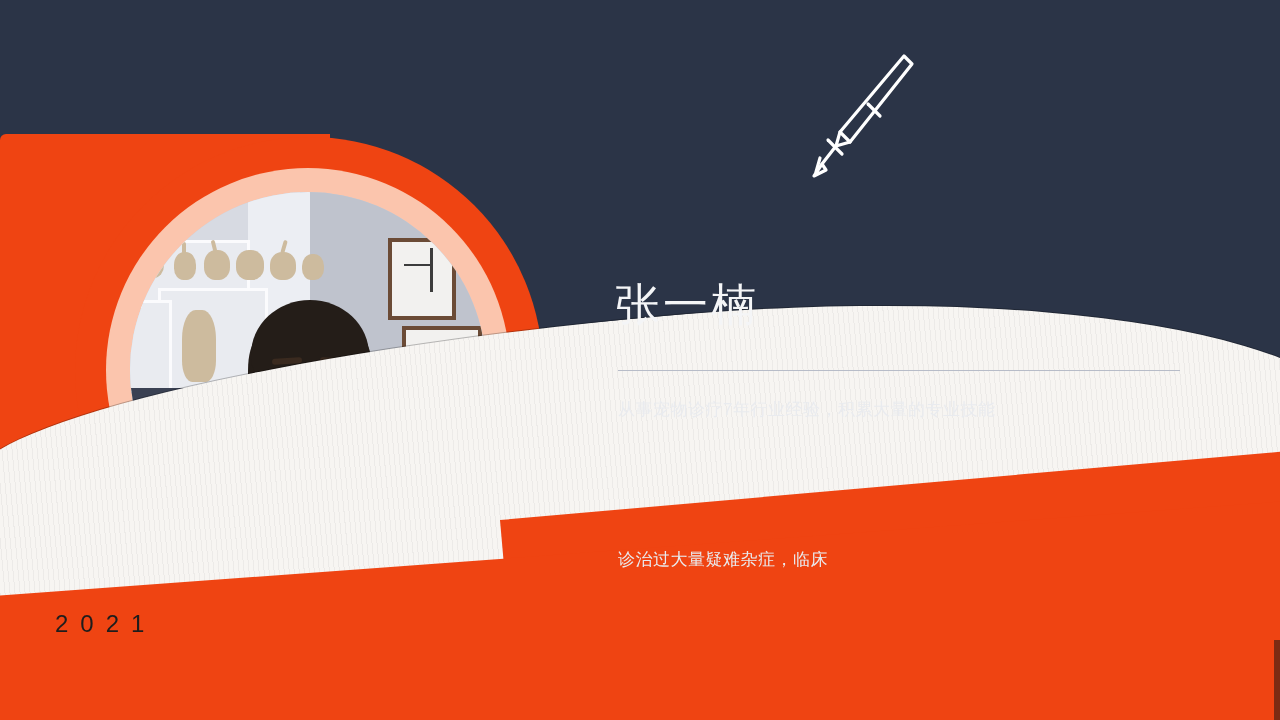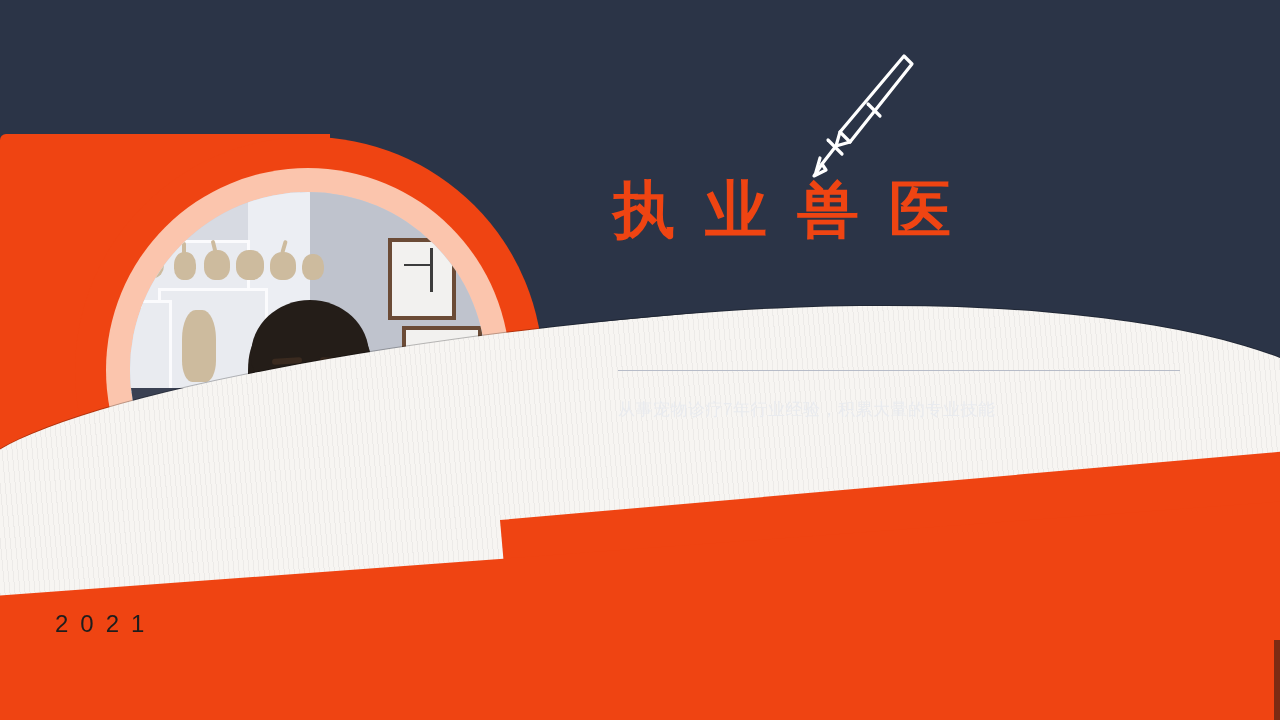--- a/index.html
+++ b/index.html
@@ -207,18 +207,21 @@
       <path d="M112 10 L120 18 L58 96 L44 100 L48 86 Z"></path>
       <path d="M48 86 L58 96"></path>
       <path d="M76 58 L88 70"></path>
       <path d="M44 100 L30 118"></path>
       <path d="M36 94 L50 108"></path>
       <path d="M30 118 L22 130 L34 124 Z"></path>
       <path d="M28 112 L24 126"></path>
     </g>
   </svg>
 
-  <div id="role">执业兽医</div>
+  <div id="person-name">张一楠</div>
   <div id="divider"></div>
   <div id="bio1">从事宠物诊疗7年行业经验，积累大量的专业技能</div>
+  <div id="bio2-clip">
+    <span id="bio2">诊治过大量疑难杂症，临床</span>
+  </div>
   <div id="year">2021</div>
 
 </div>
 
 </body></html>

